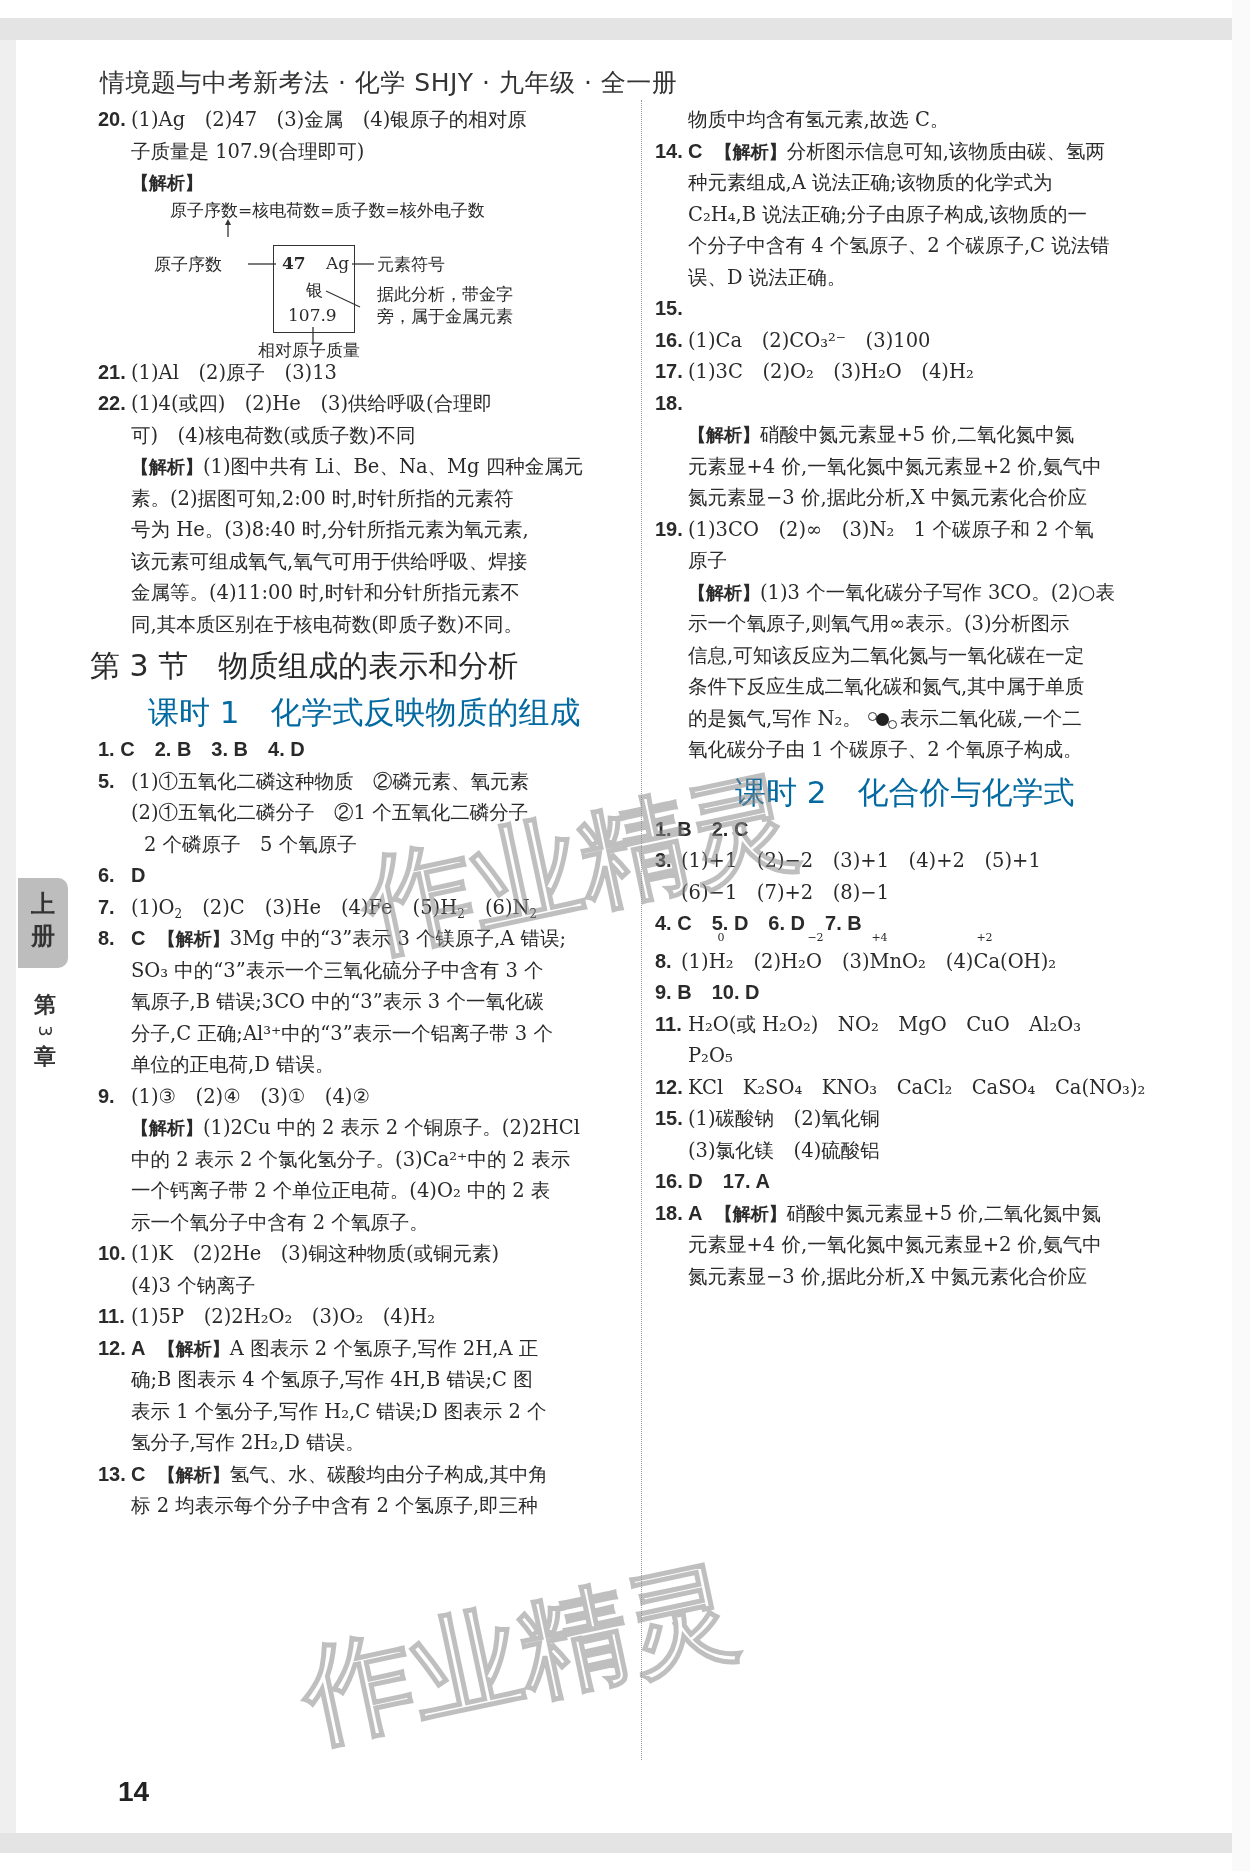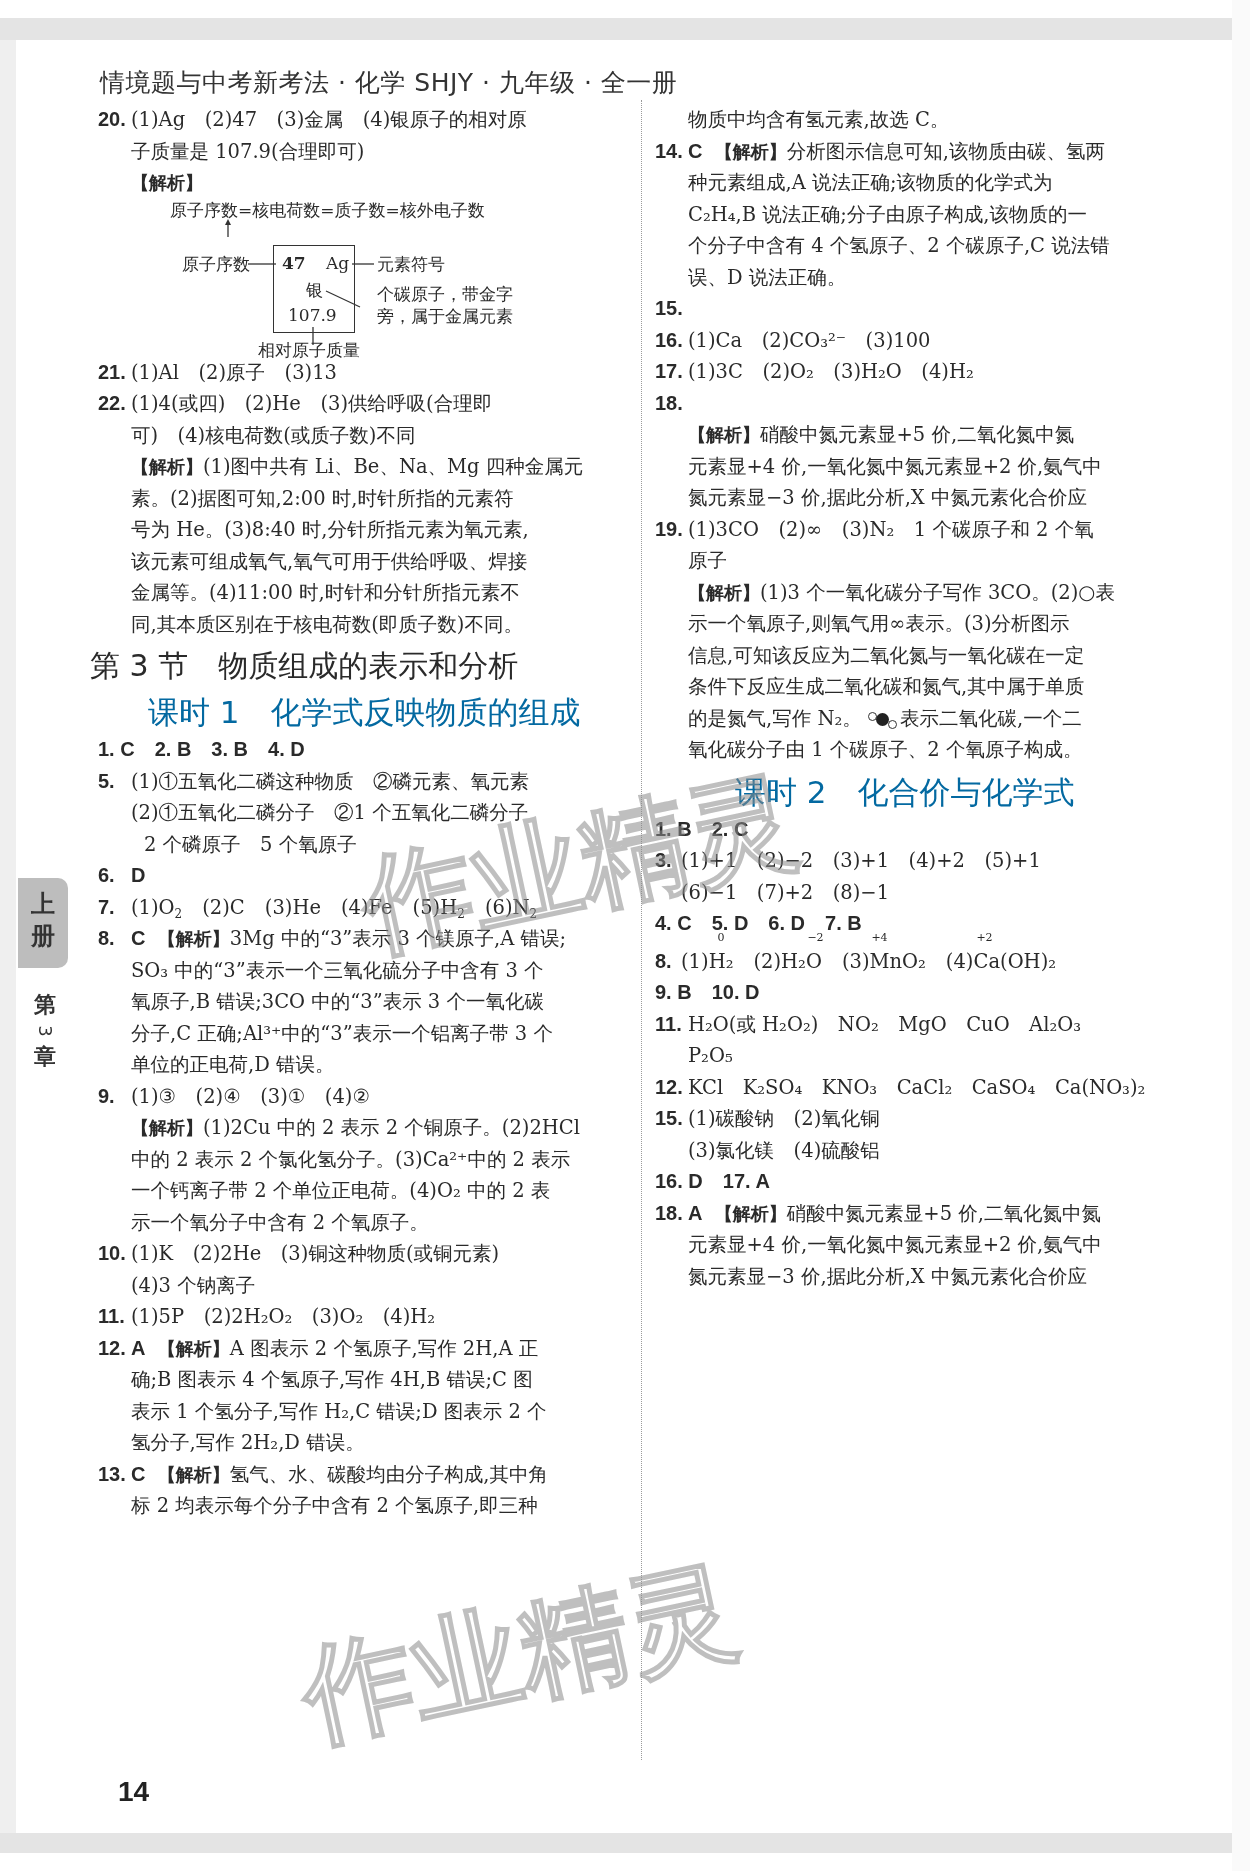--- a/index.html
+++ b/index.html
@@ -114,27 +114,27 @@
     <div class="diagram">
       <svg width="530" height="158">
         <line x1="130" y1="38" x2="130" y2="24" stroke="#333" stroke-width="1.3"></line>
         <polygon points="127,26 133,26 130,20" fill="#333"></polygon>
         <line x1="150" y1="65" x2="178" y2="65" stroke="#333" stroke-width="1.3"></line>
         <line x1="254" y1="65" x2="276" y2="65" stroke="#333" stroke-width="1.3"></line>
         <line x1="228" y1="92" x2="262" y2="108" stroke="#333" stroke-width="1.3"></line>
         <line x1="215" y1="128" x2="215" y2="146" stroke="#333" stroke-width="1.3"></line>
       </svg>
       <div class="lbl" style="left:72px; top:0px;">原子序数=核电荷数=质子数=核外电子数</div>
-      <div class="lbl" style="left:84px; top:54px;">原子序数</div>
+      <div class="lbl" style="left:56px; top:54px;">原子序数</div>
       <div class="box"></div>
       <div class="lbl" style="left:184px; top:54px;font-weight:bold;">47</div>
       <div class="lbl" style="left:228px; top:54px;">Ag</div>
       <div class="lbl" style="left:279px; top:54px;">元素符号</div>
       <div class="lbl" style="left:208px; top:80px;">银</div>
-      <div class="lbl" style="left:279px; top:84px;">个碳原子，带金字</div>
+      <div class="lbl" style="left:279px; top:84px;">据此分析，带金字</div>
       <div class="lbl" style="left:279px; top:106px;">旁，属于金属元素</div>
       <div class="lbl" style="left:190px; top:106px;">107.9</div>
       <div class="lbl" style="left:160px; top:140px;">相对原子质量</div>
     </div>
   </div>
 
   <div class="line"><span class="qnum">21.</span><span>(1)Al　(2)原子　(3)13</span></div>
 
   <div>
     <div class="line"><span class="qnum">22.</span><span>(1)4(或四)　(2)He　(3)供给呼吸(合理即</span></div>

